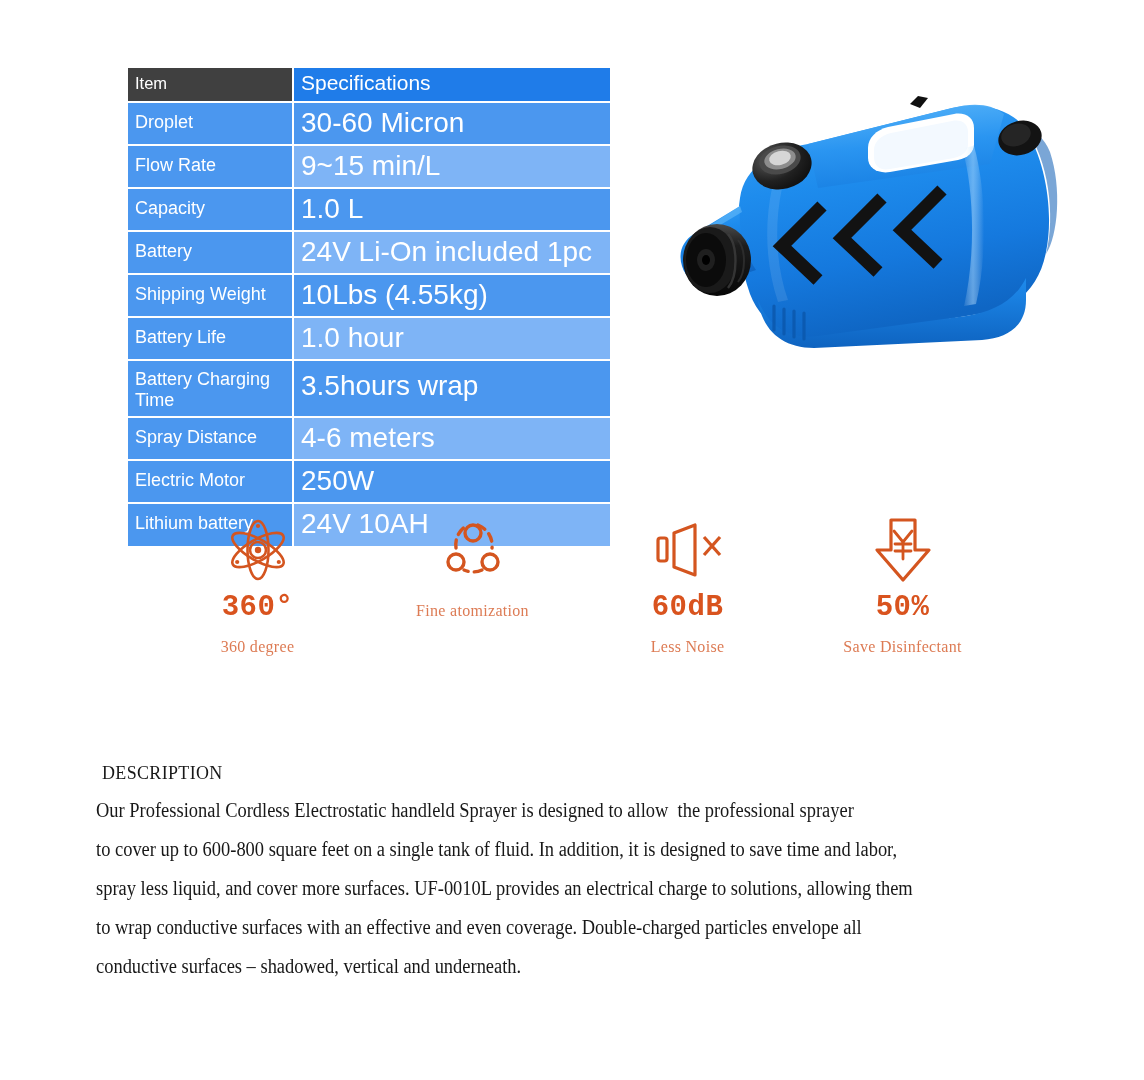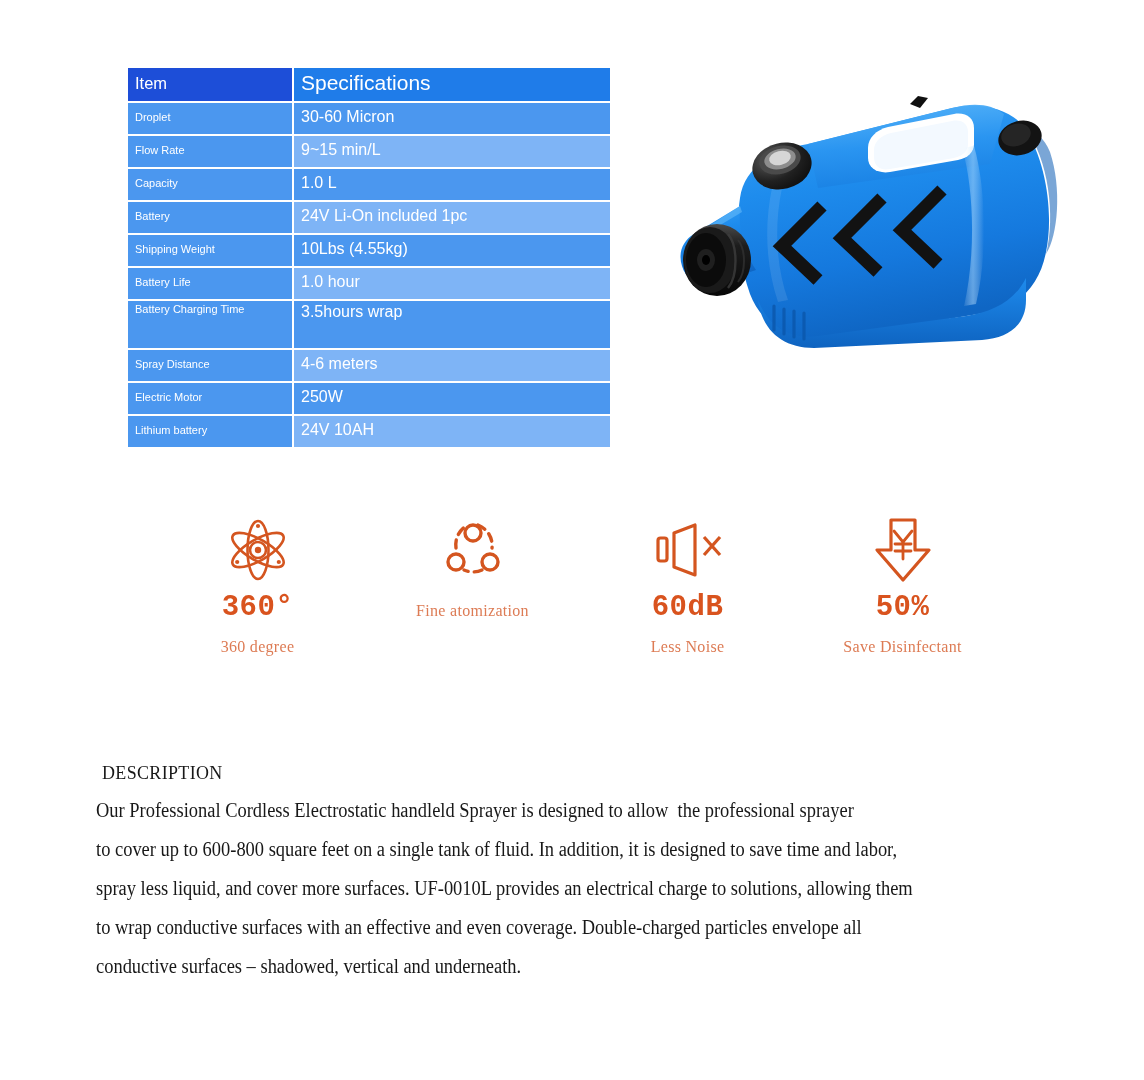--- a/index.html
+++ b/index.html
@@ -34,43 +34,43 @@
 
   table.spec th, table.spec td {
     padding: 3px 7px 5px 7px;
     color: #ffffff;
     text-align: left;
     vertical-align: middle;
     font-weight: normal;
     line-height: 1.18;
   }
   .hdr-item {
-    background: #1d4ed8;
+    background: #404040;
     font-size: 16.5px;
     height: 22px;
   }
   .hdr-spec {
     background: #1f7ce9;
     font-size: 21px;
     height: 22px;
   }
   td.key {
-    font-size: 11px;
+    font-size: 18px;
     height: 23px;
   }
   td.val {
-    font-size: 16px;
+    font-size: 28px;
     height: 23px;
   }
   
   tr.shade-a td.key { background: #4b97ef; }
   tr.shade-a td.val { background: #4b97ef; }
   tr.shade-b td.key { background: #4b97ef; }
   tr.shade-b td.val { background: #7eb4f6; }
-  tr.tall td { height: 40px; vertical-align: top; padding-top: 2px; }
+  tr.tall td { height: 40px; vertical-align: top; padding-top: 8px; }
 
   
   #product-figure {
     position: absolute;
     left: 622px;
     top: 38px;
     width: 470px;
     height: 345px;
   }
   #product-figure svg { display: block; width: 100%; height: 100%; }

